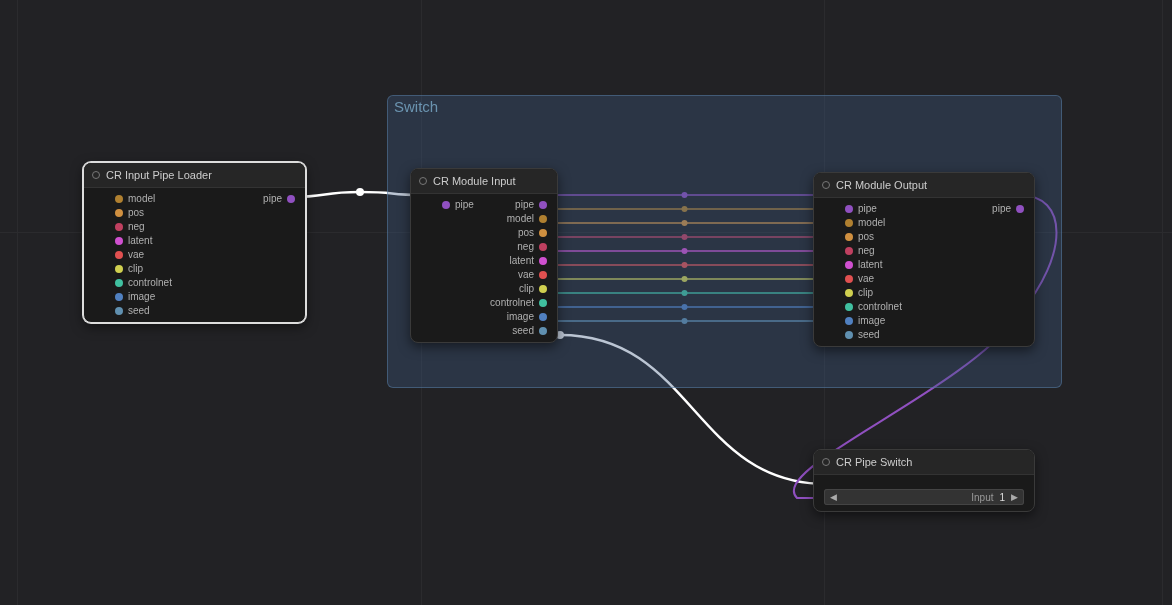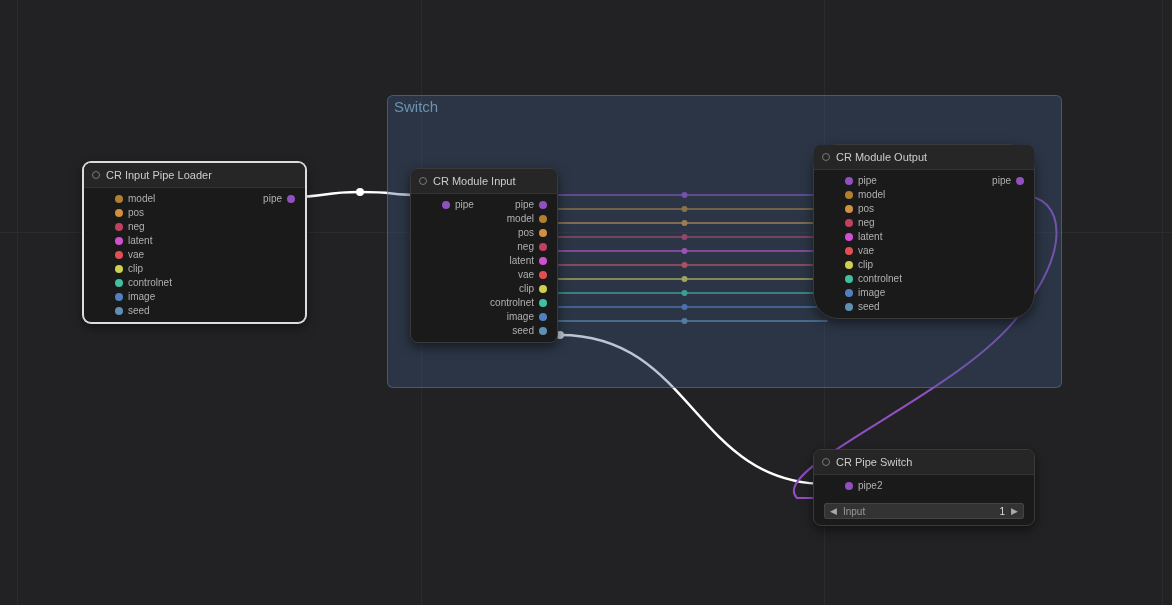--- a/index.html
+++ b/index.html
@@ -297,21 +297,21 @@
       </div>
       <div class="slot-row">
         <div class="slot right">
           <span class="port" style="background: rgb(96, 144, 176);"></span>
           <span class="slot-label">seed</span>
         </div>
       </div>
     </div>
 </div>
 
-<div class="node" id="node-modoutput" style="left: 813px; top: 144px; width: 220px; border-radius: 25px;">
+<div class="node" id="node-modoutput" style="left: 813px; top: 172px; width: 220px;">
   <div class="titlebar">
     <span class="title-dot"></span>
     <span class="title-text">CR Module Output</span>
   </div>
   <div class="body" id="body-modoutput">
       <div class="slot-row">
         <div class="slot left">
           <span class="port" style="background: rgb(144, 80, 192);"></span>
           <span class="slot-label">pipe</span>
         </div>
@@ -370,32 +370,26 @@
       </div>
       <div class="slot-row">
         <div class="slot left">
           <span class="port" style="background: rgb(96, 144, 176);"></span>
           <span class="slot-label">seed</span>
         </div>
       </div>
     </div>
 </div>
 
-<div class="node" id="node-switch" style="left: 813px; top: 449px; width: 220px;">
+<div class="node" id="node-switch" style="left: 813px; top: 449px; width: 220px; text-align: right;">
   <div class="titlebar">
     <span class="title-dot"></span>
     <span class="title-text">CR Pipe Switch</span>
   </div>
   <div class="body" id="body-switch">
-      <div class="slot-row">
-        <div class="slot left">
-          <span class="port" style="background: rgb(144, 80, 192);"></span>
-          <span class="slot-label">pipe2</span>
-        </div>
-      </div>
     </div>
   <div class="widget">
     <span class="arrow">◀</span>
     <span class="wlabel">Input</span>
     <span class="wval">1</span>
     <span class="arrow">▶</span>
   </div>
 </div>
 
 </body></html>

